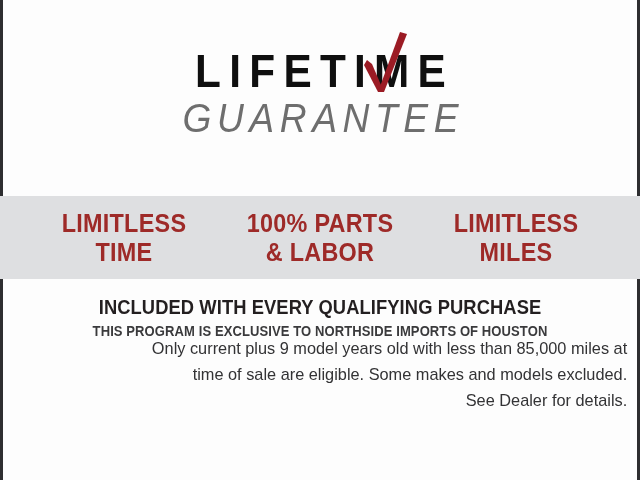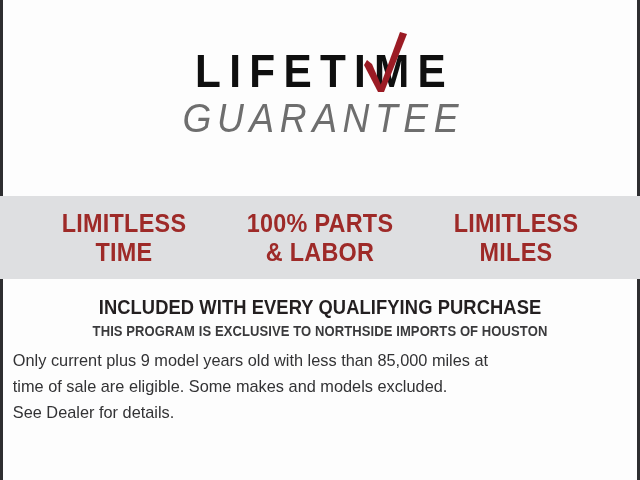--- a/index.html
+++ b/index.html
@@ -143,23 +143,23 @@
     letter-spacing: 0.1px;
     color: #3a3a3c;
     transform: scaleX(0.93);
     white-space: nowrap;
   }
 
   
   #fine-print {
     position: absolute;
     left: 0;
-    top: 348px;
-    width: 640px;
-    text-align: left;
+    top: 336px;
+    width: 640px;
+    text-align: right;
     font-family: "Liberation Sans", sans-serif;
     font-weight: normal;
     font-size: 17px;
     line-height: 26px;
     color: #333335;
   }
   .fine-print-line {
     display: block;
     white-space: nowrap;
     transform: scaleX(0.96);

